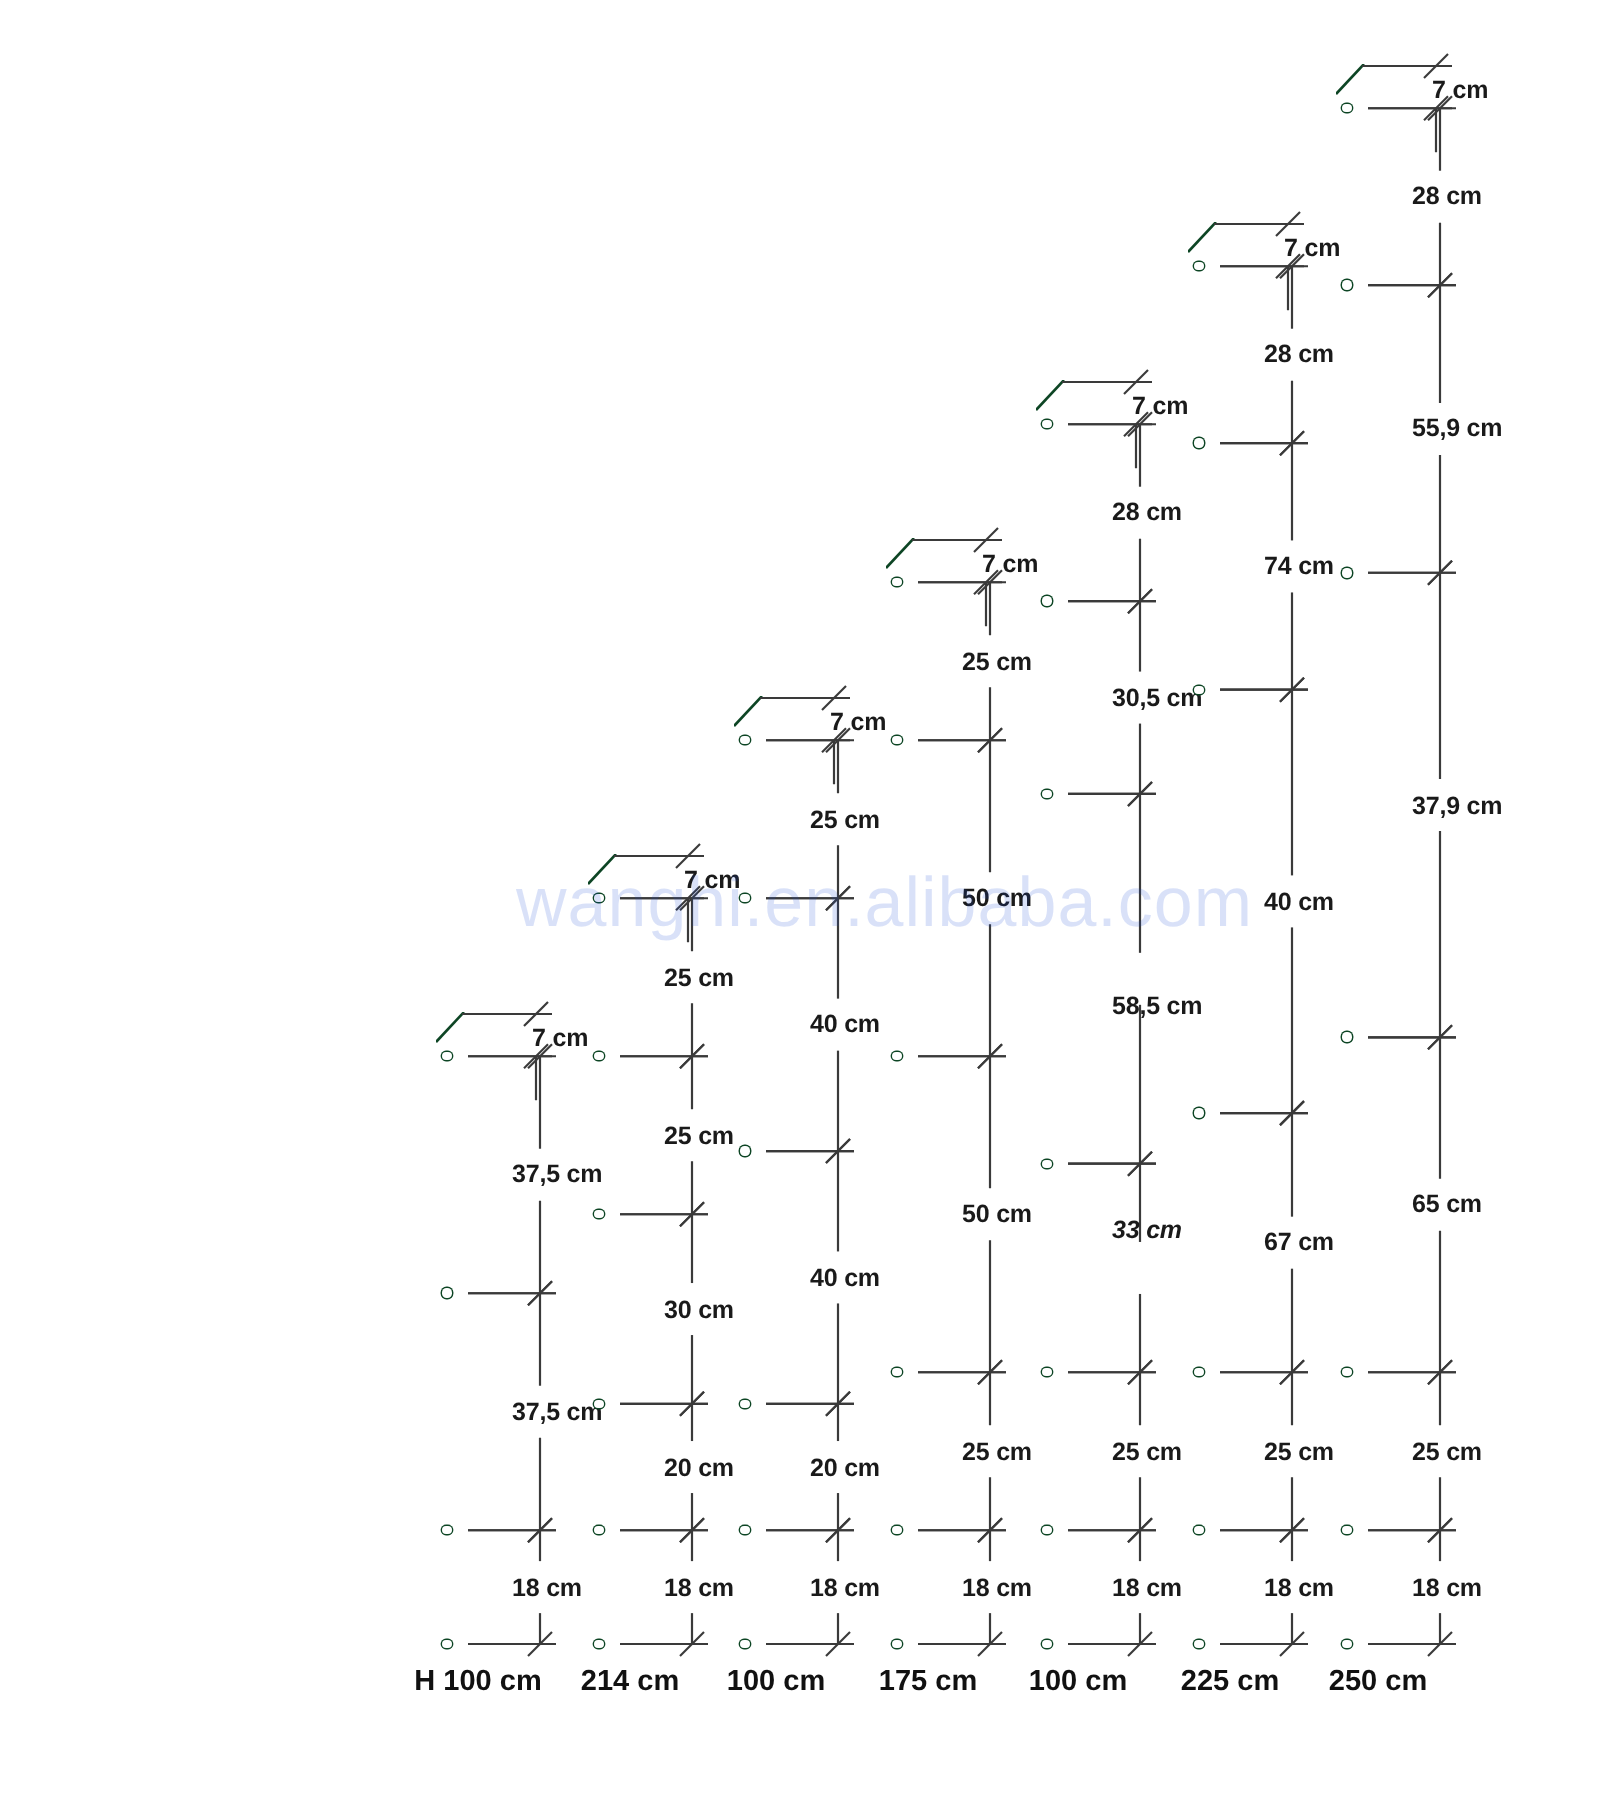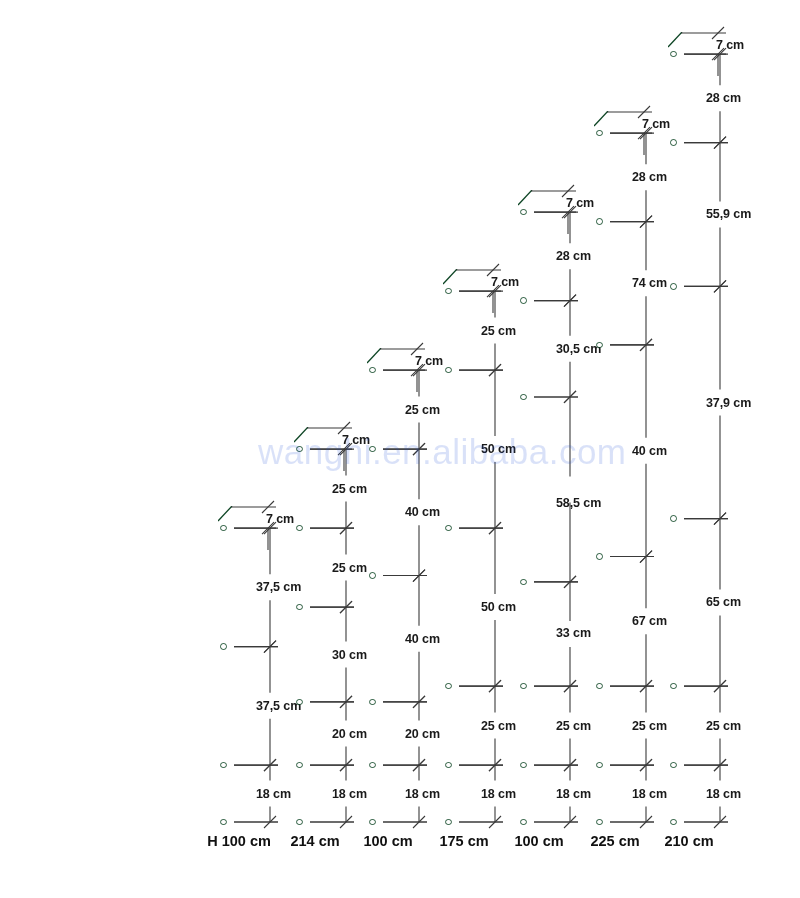--- a/index.html
+++ b/index.html
@@ -409,21 +409,21 @@
           <line x1="46" y1="596.12" x2="58" y2="584.12" stroke="#3a3a3a" stroke-width="1.1"></line>
           <line x1="46" y1="653" x2="58" y2="641" stroke="#3a3a3a" stroke-width="1.1"></line>
           <line x1="52" y1="590.12" x2="52" y2="605.56" stroke="#3a3a3a" stroke-width="1.1"></line>
           <line x1="52" y1="631.56" x2="52" y2="647" stroke="#3a3a3a" stroke-width="1.1"></line>
           <line x1="16" y1="647" x2="60" y2="647" stroke="#3a3a3a" stroke-width="1.1"></line>
         </svg>
         <div class="dim-label top-label" style="left: 48px; top: 13.06px;">7 cm</div>
         <div class="dim-label" style="left: 38px; top: 66.36px;">28 cm</div>
         <div class="dim-label" style="left: 38px; top: 158.79px;">30,5 cm</div>
         <div class="dim-label" style="left: 38px; top: 313px;">58,5 cm</div>
-        <div class="dim-label" style="left: 38px; top: 443px;">33 cm</div>
+        <div class="dim-label" style="left: 38px; top: 425px; font-style: italic;">33 cm</div>
         <div class="dim-label" style="left: 38px; top: 535.62px;">25 cm</div>
         <div class="dim-label" style="left: 38px; top: 603.56px;">18 cm</div>
       </div>
     </div>
     <div class="caption" style="left: 539px; top: 833px;">100 cm</div>
     <div class="post-group" style="left: 594px; bottom: 76px; width: 130px; height: 711px;">
       <div class="post" style="height: 711px;">
         <svg width="16" height="18" style="position: absolute; left: 0px; top: 0px;">
           <path d="M0 0 L14 0 L0 15 Z" fill="#ffffff"></path>
           <path d="M0 15 L14 0" stroke="#0d4524" stroke-width="1.3" fill="none"></path>
@@ -552,16 +552,16 @@
         </svg>
         <div class="dim-label top-label" style="left: 48px; top: 13.06px;">7 cm</div>
         <div class="dim-label" style="left: 38px; top: 66.36px;">28 cm</div>
         <div class="dim-label" style="left: 38px; top: 182.49px;">55,9 cm</div>
         <div class="dim-label" style="left: 38px; top: 370.51px;">37,9 cm</div>
         <div class="dim-label" style="left: 38px; top: 570.38px;">65 cm</div>
         <div class="dim-label" style="left: 38px; top: 693.62px;">25 cm</div>
         <div class="dim-label" style="left: 38px; top: 761.56px;">18 cm</div>
       </div>
     </div>
-    <div class="caption" style="left: 689px; top: 833px;">210 cm</div>
+    <div class="caption" style="left: 689px; top: 833px;">250 cm</div>
   </div>
 
 <div id="watermark">wanghi.en.alibaba.com</div>
 
 </body></html>

